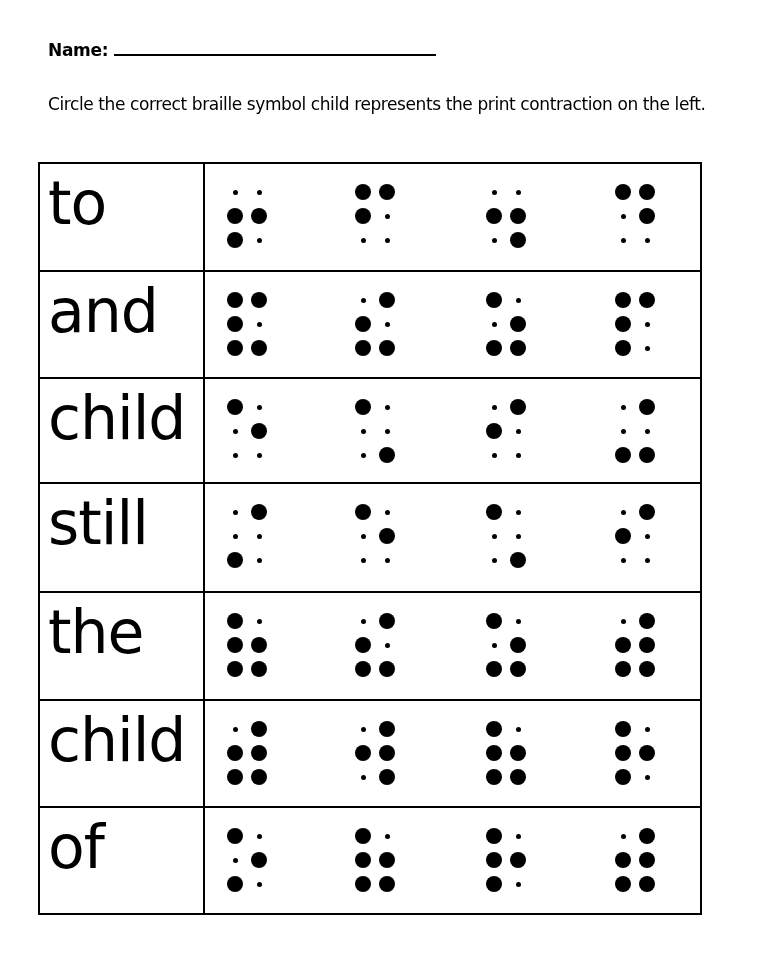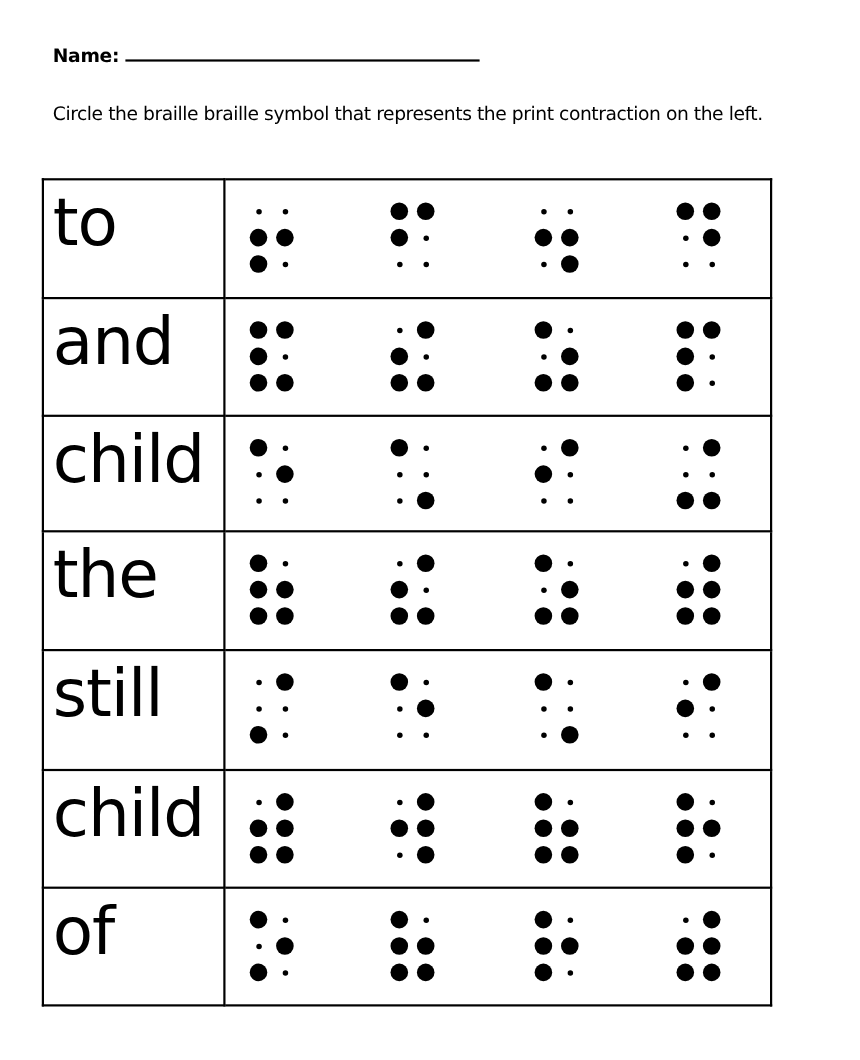--- a/index.html
+++ b/index.html
@@ -18,21 +18,21 @@
   .dot.on { width:16px; height:16px; }
   .dot.off { width:5px; height:5px; }
 </style>
 </head>
 <body>
 
 <div class="name-line">
   <span>Name:</span><span class="blank"></span>
 </div>
 
-<div class="instructions">Circle the braille braille symbol that represents the print contraction on the left.</div>
+<div class="instructions">Circle the correct braille symbol child represents the print contraction on the left.</div>
 
 <table class="worksheet">
   <tbody id="ws-body">
       <tr style="height: 108px;">
         <td class="word">
           <span class="word-text">to</span>
         </td>
         <td class="cells" style="height: 105px;">
           <div class="cell-row" style="position: relative;">
             <div class="braille" style="position: absolute; left: 22px; top: 20px;">
@@ -145,20 +145,61 @@
               <span class="dot off" style="left: 5.5px; top: 5.5px;"></span>
               <span class="dot off" style="left: 5.5px; top: 29.5px;"></span>
               <span class="dot on" style="left: 0px; top: 48px;"></span>
               <span class="dot on" style="left: 24px; top: 0px;"></span>
               <span class="dot off" style="left: 29.5px; top: 29.5px;"></span>
               <span class="dot on" style="left: 24px; top: 48px;"></span>
             </div>
           </div>
         </td>
       </tr>
+      <tr style="height: 109px;">
+        <td class="word">
+          <span class="word-text">still</span>
+        </td>
+        <td class="cells" style="height: 106px;">
+          <div class="cell-row" style="position: relative;">
+            <div class="braille" style="position: absolute; left: 22px; top: 20px;">
+              <span class="dot off" style="left: 5.5px; top: 5.5px;"></span>
+              <span class="dot off" style="left: 5.5px; top: 29.5px;"></span>
+              <span class="dot on" style="left: 0px; top: 48px;"></span>
+              <span class="dot on" style="left: 24px; top: 0px;"></span>
+              <span class="dot off" style="left: 29.5px; top: 29.5px;"></span>
+              <span class="dot off" style="left: 29.5px; top: 53.5px;"></span>
+            </div>
+            <div class="braille" style="position: absolute; left: 150px; top: 20px;">
+              <span class="dot on" style="left: 0px; top: 0px;"></span>
+              <span class="dot off" style="left: 5.5px; top: 29.5px;"></span>
+              <span class="dot off" style="left: 5.5px; top: 53.5px;"></span>
+              <span class="dot off" style="left: 29.5px; top: 5.5px;"></span>
+              <span class="dot on" style="left: 24px; top: 24px;"></span>
+              <span class="dot off" style="left: 29.5px; top: 53.5px;"></span>
+            </div>
+            <div class="braille" style="position: absolute; left: 281px; top: 20px;">
+              <span class="dot on" style="left: 0px; top: 0px;"></span>
+              <span class="dot off" style="left: 5.5px; top: 29.5px;"></span>
+              <span class="dot off" style="left: 5.5px; top: 53.5px;"></span>
+              <span class="dot off" style="left: 29.5px; top: 5.5px;"></span>
+              <span class="dot off" style="left: 29.5px; top: 29.5px;"></span>
+              <span class="dot on" style="left: 24px; top: 48px;"></span>
+            </div>
+            <div class="braille" style="position: absolute; left: 410px; top: 20px;">
+              <span class="dot off" style="left: 5.5px; top: 5.5px;"></span>
+              <span class="dot on" style="left: 0px; top: 24px;"></span>
+              <span class="dot off" style="left: 5.5px; top: 53.5px;"></span>
+              <span class="dot on" style="left: 24px; top: 0px;"></span>
+              <span class="dot off" style="left: 29.5px; top: 29.5px;"></span>
+              <span class="dot off" style="left: 29.5px; top: 53.5px;"></span>
+            </div>
+          </div>
+        </td>
+      </tr>
       <tr style="height: 108px;">
         <td class="word">
           <span class="word-text">the</span>
         </td>
         <td class="cells" style="height: 105px;">
           <div class="cell-row" style="position: relative;">
             <div class="braille" style="position: absolute; left: 22px; top: 20px;">
               <span class="dot on" style="left: 0px; top: 0px;"></span>
               <span class="dot on" style="left: 0px; top: 24px;"></span>
               <span class="dot on" style="left: 0px; top: 48px;"></span>
@@ -182,61 +223,20 @@
               <span class="dot on" style="left: 24px; top: 24px;"></span>
               <span class="dot on" style="left: 24px; top: 48px;"></span>
             </div>
             <div class="braille" style="position: absolute; left: 410px; top: 20px;">
               <span class="dot off" style="left: 5.5px; top: 5.5px;"></span>
               <span class="dot on" style="left: 0px; top: 24px;"></span>
               <span class="dot on" style="left: 0px; top: 48px;"></span>
               <span class="dot on" style="left: 24px; top: 0px;"></span>
               <span class="dot on" style="left: 24px; top: 24px;"></span>
               <span class="dot on" style="left: 24px; top: 48px;"></span>
-            </div>
-          </div>
-        </td>
-      </tr>
-      <tr style="height: 109px;">
-        <td class="word">
-          <span class="word-text">still</span>
-        </td>
-        <td class="cells" style="height: 106px;">
-          <div class="cell-row" style="position: relative;">
-            <div class="braille" style="position: absolute; left: 22px; top: 20px;">
-              <span class="dot off" style="left: 5.5px; top: 5.5px;"></span>
-              <span class="dot off" style="left: 5.5px; top: 29.5px;"></span>
-              <span class="dot on" style="left: 0px; top: 48px;"></span>
-              <span class="dot on" style="left: 24px; top: 0px;"></span>
-              <span class="dot off" style="left: 29.5px; top: 29.5px;"></span>
-              <span class="dot off" style="left: 29.5px; top: 53.5px;"></span>
-            </div>
-            <div class="braille" style="position: absolute; left: 150px; top: 20px;">
-              <span class="dot on" style="left: 0px; top: 0px;"></span>
-              <span class="dot off" style="left: 5.5px; top: 29.5px;"></span>
-              <span class="dot off" style="left: 5.5px; top: 53.5px;"></span>
-              <span class="dot off" style="left: 29.5px; top: 5.5px;"></span>
-              <span class="dot on" style="left: 24px; top: 24px;"></span>
-              <span class="dot off" style="left: 29.5px; top: 53.5px;"></span>
-            </div>
-            <div class="braille" style="position: absolute; left: 281px; top: 20px;">
-              <span class="dot on" style="left: 0px; top: 0px;"></span>
-              <span class="dot off" style="left: 5.5px; top: 29.5px;"></span>
-              <span class="dot off" style="left: 5.5px; top: 53.5px;"></span>
-              <span class="dot off" style="left: 29.5px; top: 5.5px;"></span>
-              <span class="dot off" style="left: 29.5px; top: 29.5px;"></span>
-              <span class="dot on" style="left: 24px; top: 48px;"></span>
-            </div>
-            <div class="braille" style="position: absolute; left: 410px; top: 20px;">
-              <span class="dot off" style="left: 5.5px; top: 5.5px;"></span>
-              <span class="dot on" style="left: 0px; top: 24px;"></span>
-              <span class="dot off" style="left: 5.5px; top: 53.5px;"></span>
-              <span class="dot on" style="left: 24px; top: 0px;"></span>
-              <span class="dot off" style="left: 29.5px; top: 29.5px;"></span>
-              <span class="dot off" style="left: 29.5px; top: 53.5px;"></span>
             </div>
           </div>
         </td>
       </tr>
       <tr style="height: 107px;">
         <td class="word">
           <span class="word-text">child</span>
         </td>
         <td class="cells" style="height: 104px;">
           <div class="cell-row" style="position: relative;">

